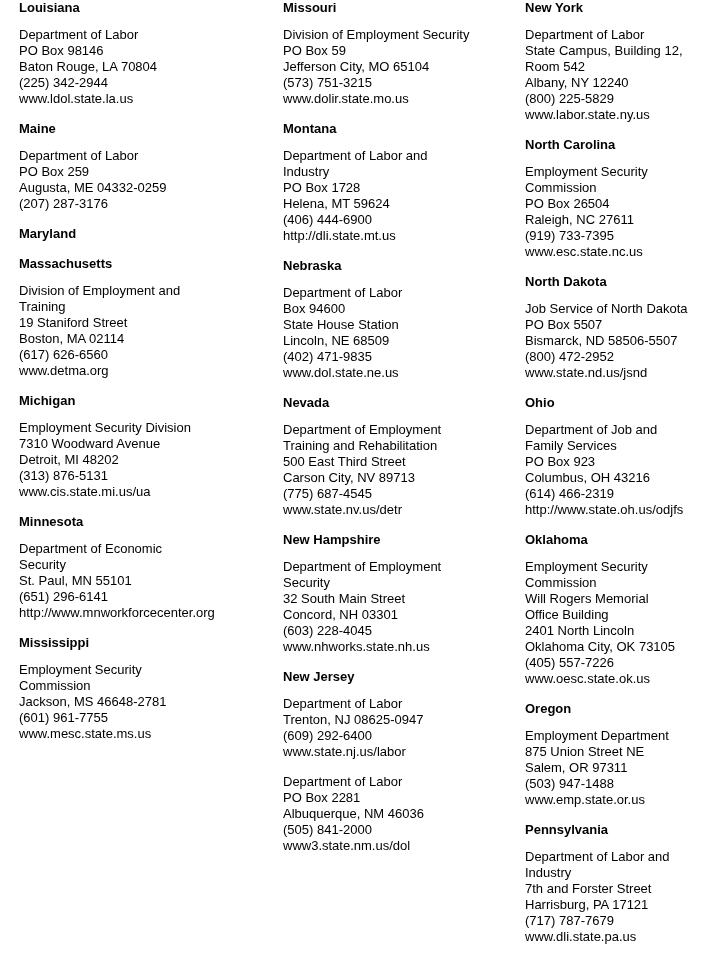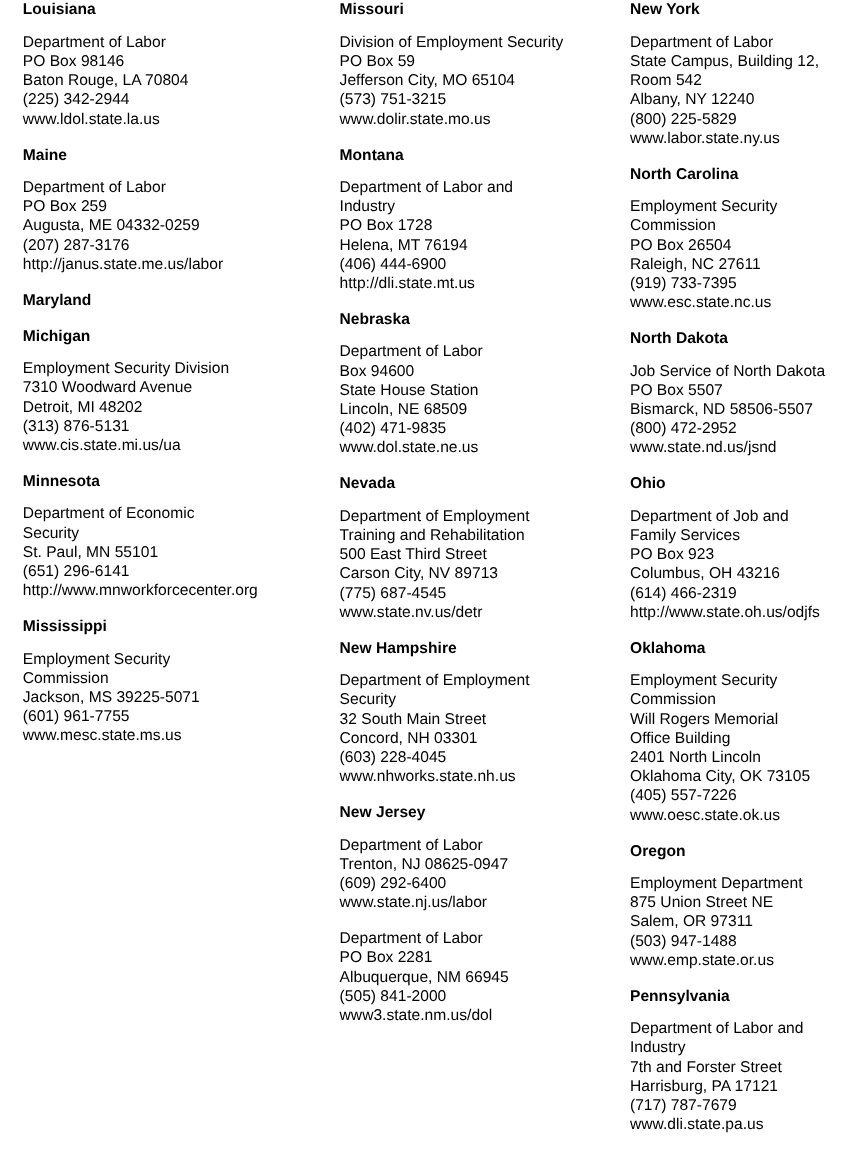--- a/index.html
+++ b/index.html
@@ -63,25 +63,35 @@
             <div class="line">www.ldol.state.la.us</div>
           </div>
         </div>
         <div class="entry">
           <div class="state-name">Maine</div>
           <div>
             <div class="line">Department of Labor</div>
             <div class="line">PO Box 259</div>
             <div class="line">Augusta, ME 04332-0259</div>
             <div class="line">(207) 287-3176</div>
-            <div class="line">http://janus.state.me.us/labor</div>
           </div>
         </div>
         <div class="entry">
           <div class="state-name">Maryland</div>
+        </div>
+        <div class="entry">
+          <div class="state-name">Massachusetts</div>
+          <div>
+            <div class="line">Division of Employment and</div>
+            <div class="line">Training</div>
+            <div class="line">19 Staniford Street</div>
+            <div class="line">Boston, MA 02114</div>
+            <div class="line">(617) 626-6560</div>
+            <div class="line">www.detma.org</div>
+          </div>
         </div>
         <div class="entry">
           <div class="state-name">Michigan</div>
           <div>
             <div class="line">Employment Security Division</div>
             <div class="line">7310 Woodward Avenue</div>
             <div class="line">Detroit, MI 48202</div>
             <div class="line">(313) 876-5131</div>
             <div class="line">www.cis.state.mi.us/ua</div>
           </div>
@@ -94,21 +104,21 @@
             <div class="line">St. Paul, MN 55101</div>
             <div class="line">(651) 296-6141</div>
             <div class="line">http://www.mnworkforcecenter.org</div>
           </div>
         </div>
         <div class="entry">
           <div class="state-name">Mississippi</div>
           <div>
             <div class="line">Employment Security</div>
             <div class="line">Commission</div>
-            <div class="line">Jackson, MS 39225-5071</div>
+            <div class="line">Jackson, MS 46648-2781</div>
             <div class="line">(601) 961-7755</div>
             <div class="line">www.mesc.state.ms.us</div>
           </div>
         </div>
       </div>
       <div class="column col-1">
         <div class="entry">
           <div class="state-name">Missouri</div>
           <div>
             <div class="line">Division of Employment Security</div>
@@ -117,21 +127,21 @@
             <div class="line">(573) 751-3215</div>
             <div class="line">www.dolir.state.mo.us</div>
           </div>
         </div>
         <div class="entry">
           <div class="state-name">Montana</div>
           <div>
             <div class="line">Department of Labor and</div>
             <div class="line">Industry</div>
             <div class="line">PO Box 1728</div>
-            <div class="line">Helena, MT 76194</div>
+            <div class="line">Helena, MT 59624</div>
             <div class="line">(406) 444-6900</div>
             <div class="line">http://dli.state.mt.us</div>
           </div>
         </div>
         <div class="entry">
           <div class="state-name">Nebraska</div>
           <div>
             <div class="line">Department of Labor</div>
             <div class="line">Box 94600</div>
             <div class="line">State House Station</div>
@@ -168,21 +178,21 @@
             <div class="line">Department of Labor</div>
             <div class="line">Trenton, NJ 08625-0947</div>
             <div class="line">(609) 292-6400</div>
             <div class="line">www.state.nj.us/labor</div>
           </div>
         </div>
         <div class="entry">
           <div>
             <div class="line">Department of Labor</div>
             <div class="line">PO Box 2281</div>
-            <div class="line">Albuquerque, NM 66945</div>
+            <div class="line">Albuquerque, NM 46036</div>
             <div class="line">(505) 841-2000</div>
             <div class="line">www3.state.nm.us/dol</div>
           </div>
         </div>
       </div>
       <div class="column col-2">
         <div class="entry">
           <div class="state-name">New York</div>
           <div>
             <div class="line">Department of Labor</div>

